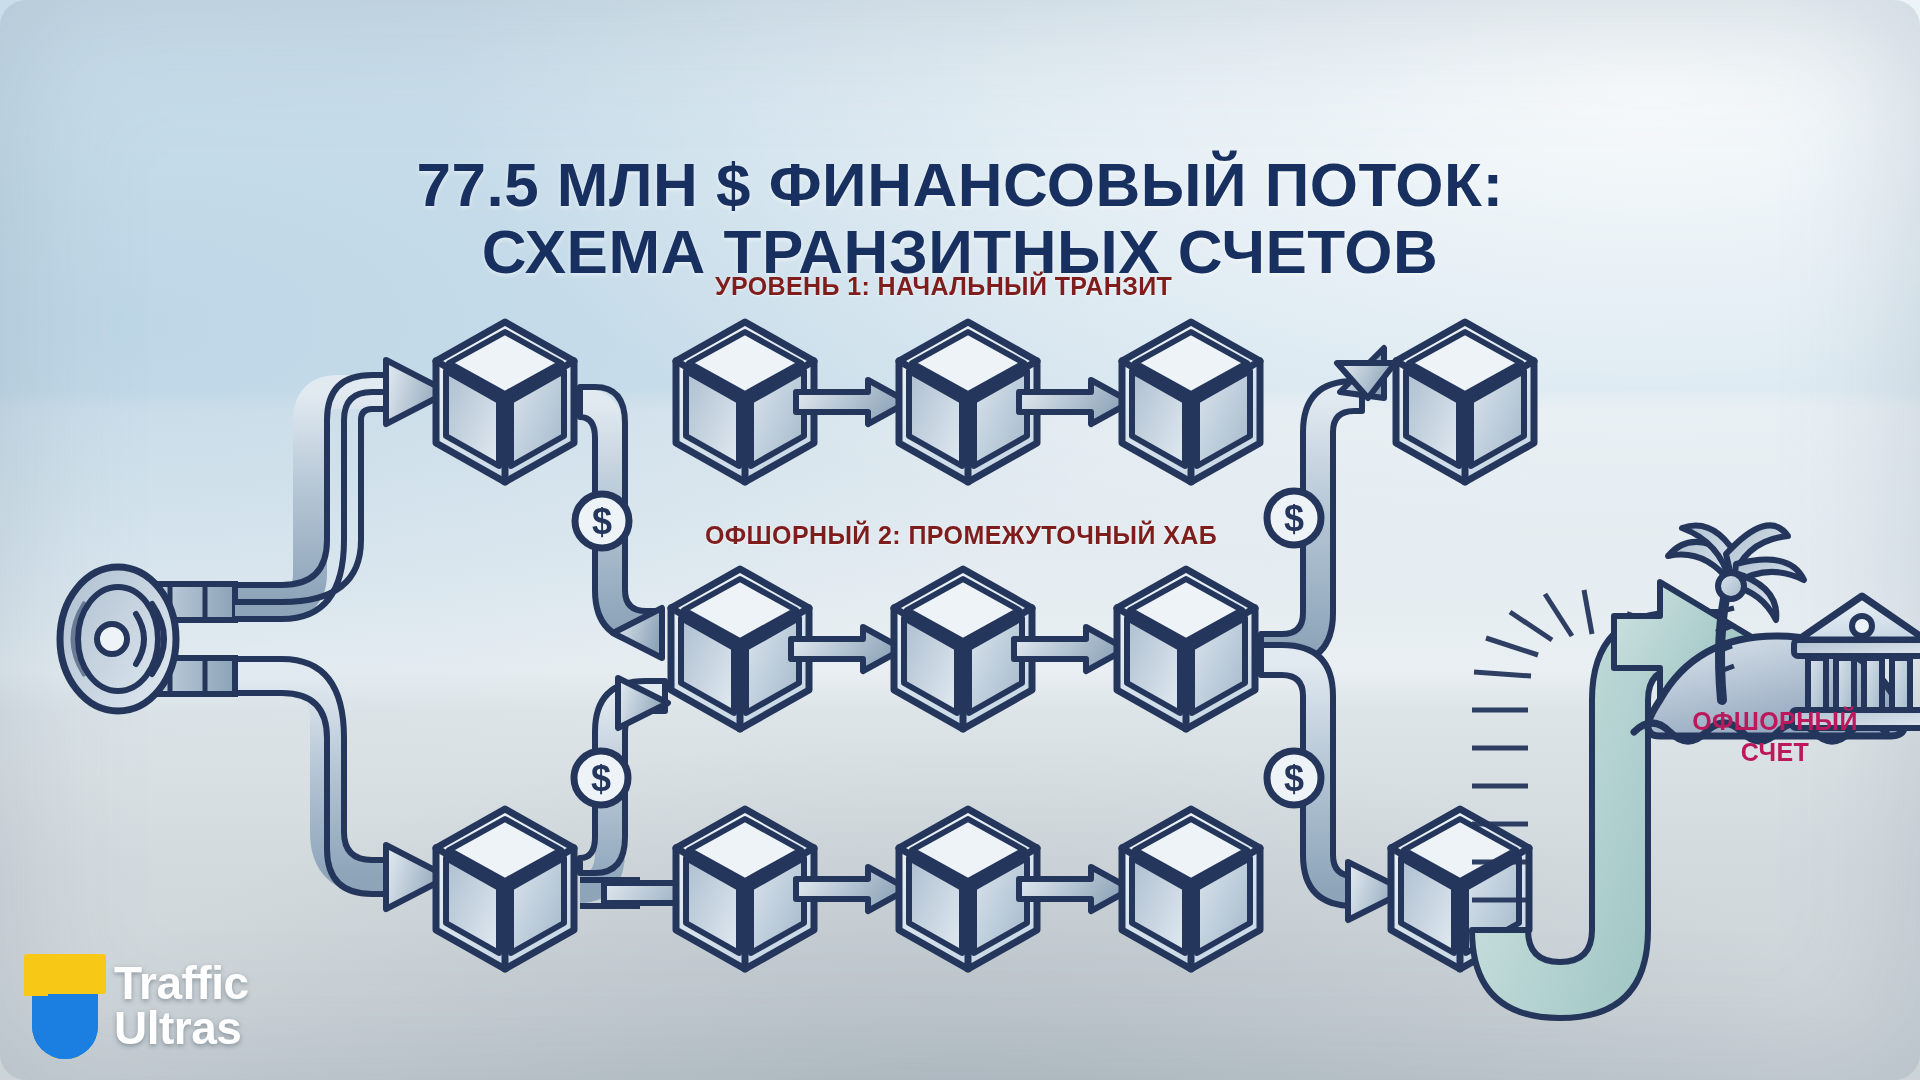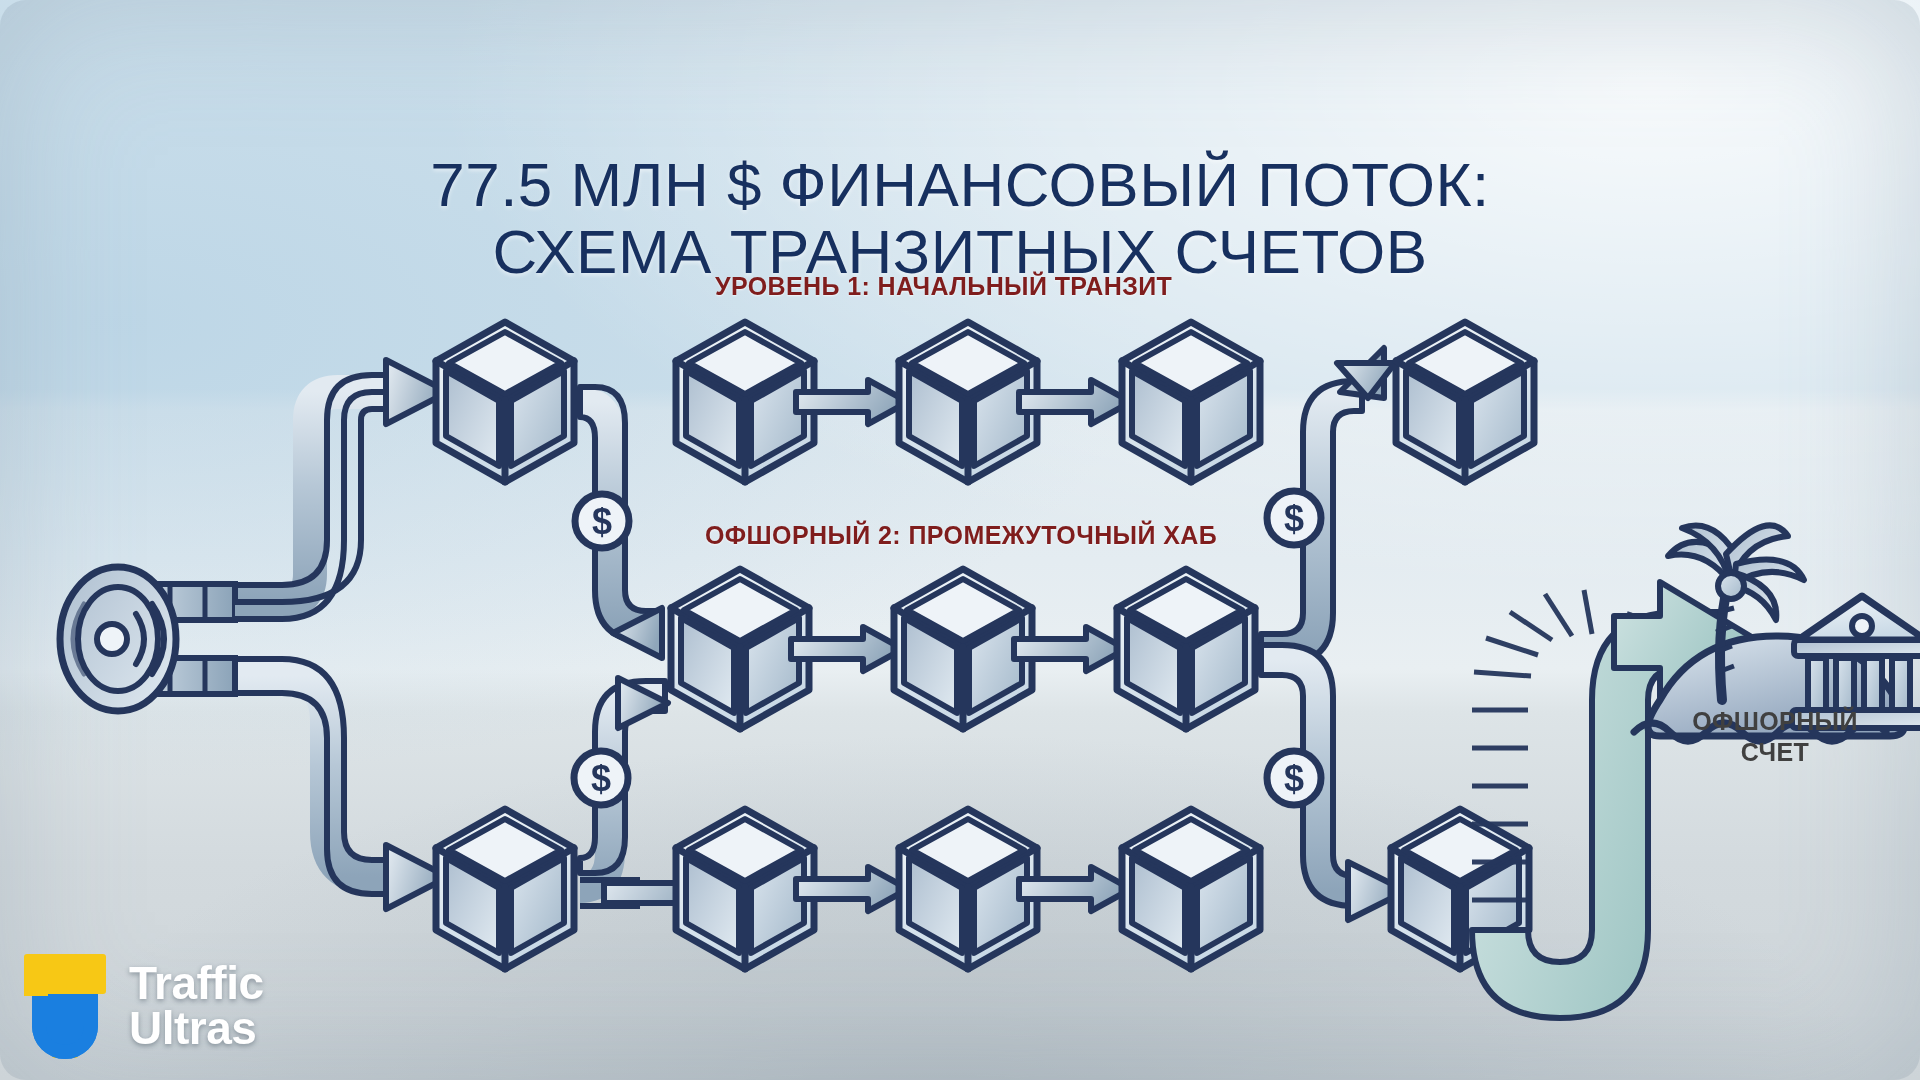--- a/index.html
+++ b/index.html
@@ -34,21 +34,21 @@
   }
   .bg-vig{
     box-shadow:inset 0 0 140px rgba(120,140,155,.30);
     border-radius:26px;
   }
 
   
   .title{
     position:absolute;left:0;right:0;top:44px;text-align:center;
     color:#17305f;
-    font-weight:normal;
+    font-weight:bold;
     font-size:62px;
     line-height:1.08;
     letter-spacing:.5px;
     text-shadow:0 2px 4px rgba(255,255,255,.55);
     white-space:pre-line;
   }
   .title .l2{display:block;}
 
   
   #diagram{position:absolute;left:0;top:0;width:1920px;height:1080px;}
@@ -71,26 +71,26 @@
   .amount{
     position:absolute;left:192px;top:596px;
     color:#17305f;font-weight:bold;font-size:41px;letter-spacing:.5px;
     white-space:nowrap;
     text-shadow:0 1px 2px rgba(255,255,255,.65);
   }
 
   
   .offshore-cap{
     position:absolute;left:1640px;top:706px;width:270px;text-align:center;
-    color:#404040;font-weight:bold;font-size:25px;line-height:1.22;
+    color:#be185d;font-weight:bold;font-size:25px;line-height:1.22;
     letter-spacing:.4px;white-space:pre-line;
   }
 
   
-  .logo{position:absolute;left:22px;top:952px;display:flex;align-items:center;gap:21px;}
+  .logo{position:absolute;left:22px;top:952px;display:flex;align-items:center;gap:6px;}
   .logo-mark{position:relative;width:86px;height:108px;}
   .logo-text{
     color:#ffffff;font-weight:bold;font-size:46px;line-height:.98;
     letter-spacing:-.5px;white-space:pre-line;
     text-shadow:0 2px 5px rgba(40,55,70,.40);
   }
 </style>
 </head>
 <body>
 

